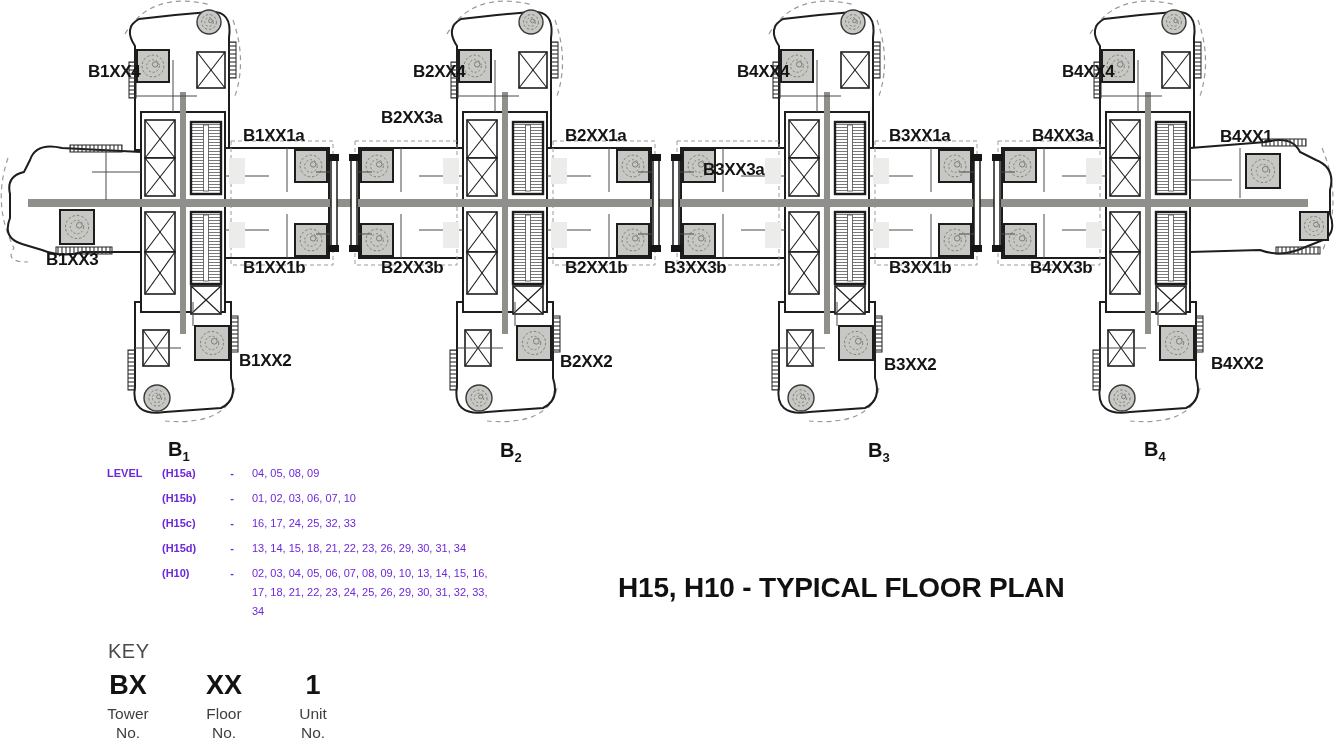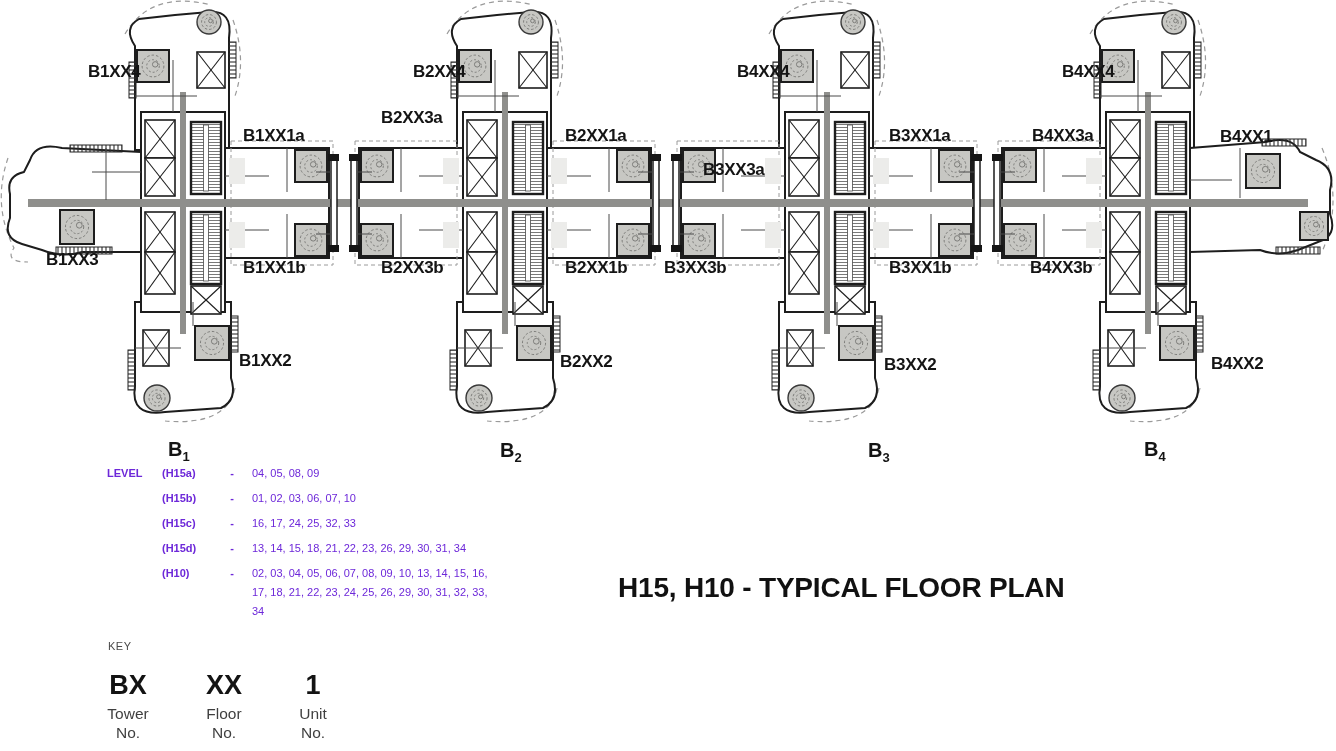--- a/index.html
+++ b/index.html
@@ -12,21 +12,21 @@
   .t-marker sub{font-size:13px;font-weight:bold;}
   .levels{position:absolute;left:107px;top:464px;}
   .lvl-row{display:flex;font-size:11px;line-height:19px;margin-bottom:6px;color:#6d28d9;gap:14px;}
   .lvl-lead{width:41px;font-weight:bold;white-space:nowrap;}
   .lvl-code{width:50px;font-weight:bold;white-space:nowrap;}
   .lvl-dash{width:12px;text-align:center;font-weight:bold;}
   .lvl-vals{width:240px;}
   .sheet-title{position:absolute;left:618px;top:572px;margin:0;font-size:28px;font-weight:bold;
                letter-spacing:-0.2px;color:#111;white-space:nowrap;}
   .key-block{position:absolute;left:0;top:0;}
-  .key-heading{position:absolute;left:108px;top:640px;font-size:11px;color:#4a4a4a;letter-spacing:0.5px;}
+  .key-heading{position:absolute;left:108px;top:640px;font-size:20px;color:#4a4a4a;letter-spacing:0.5px;}
   .key-col{position:absolute;top:670px;width:72px;text-align:center;}
   .key-col .sym{font-size:27px;font-weight:bold;color:#131313;line-height:30px;}
   .key-col .lbl{font-size:15.5px;color:#3f3f3f;line-height:19px;margin-top:4px;}
   .key-col-0{left:92px;}.key-col-1{left:188px;}.key-col-2{left:277px;}
 </style>
 </head>
 <body>
 
 <div class="stage">
 

